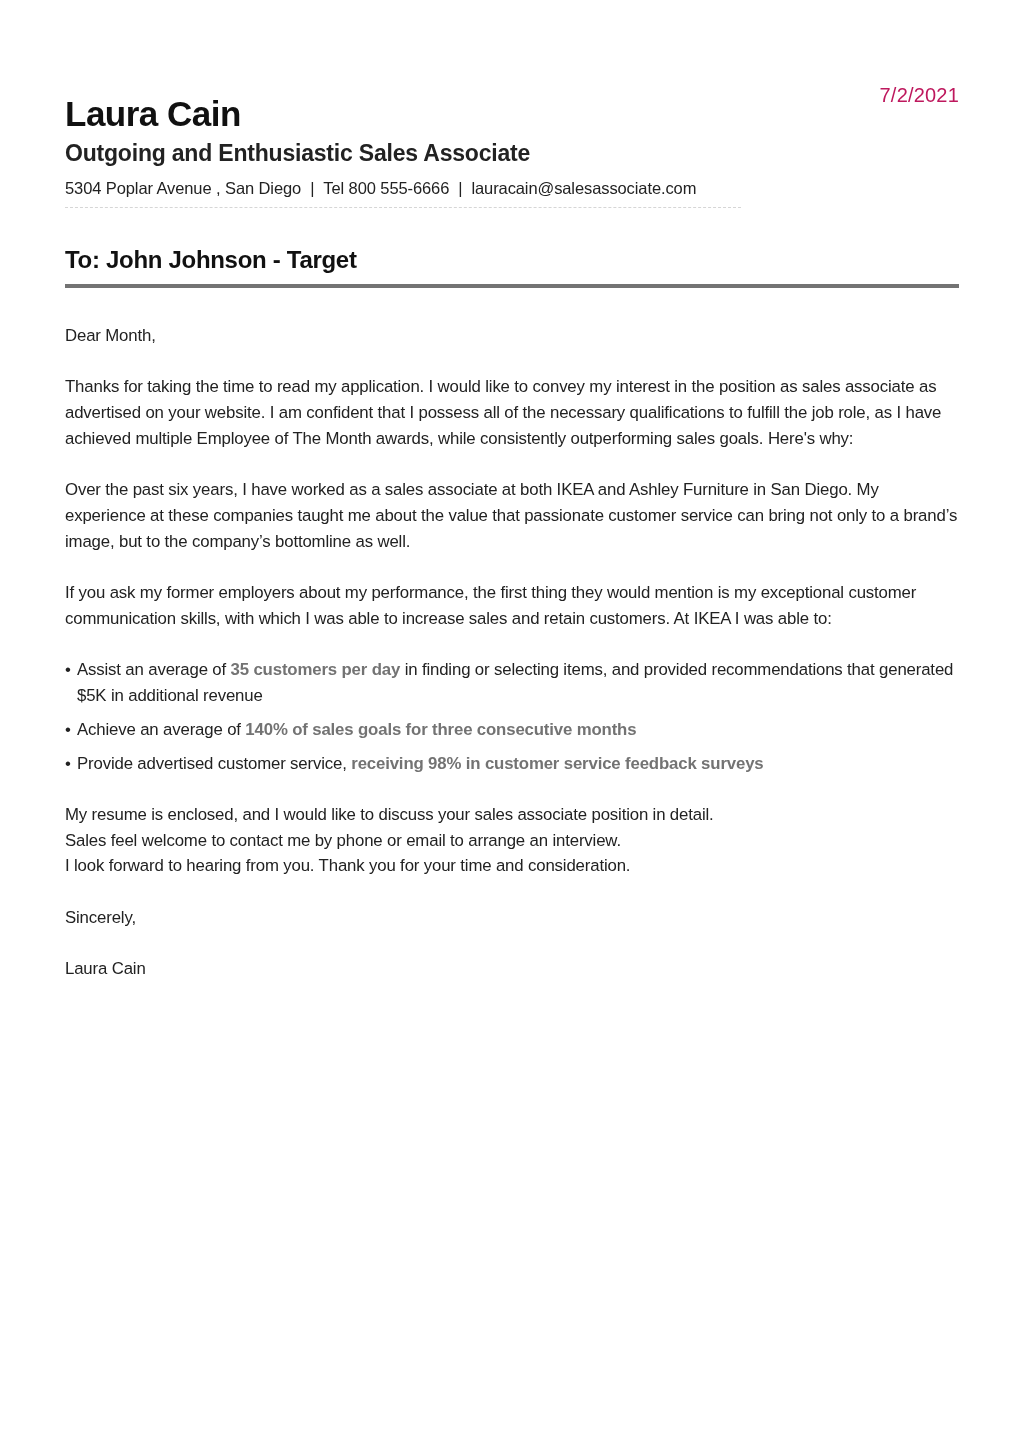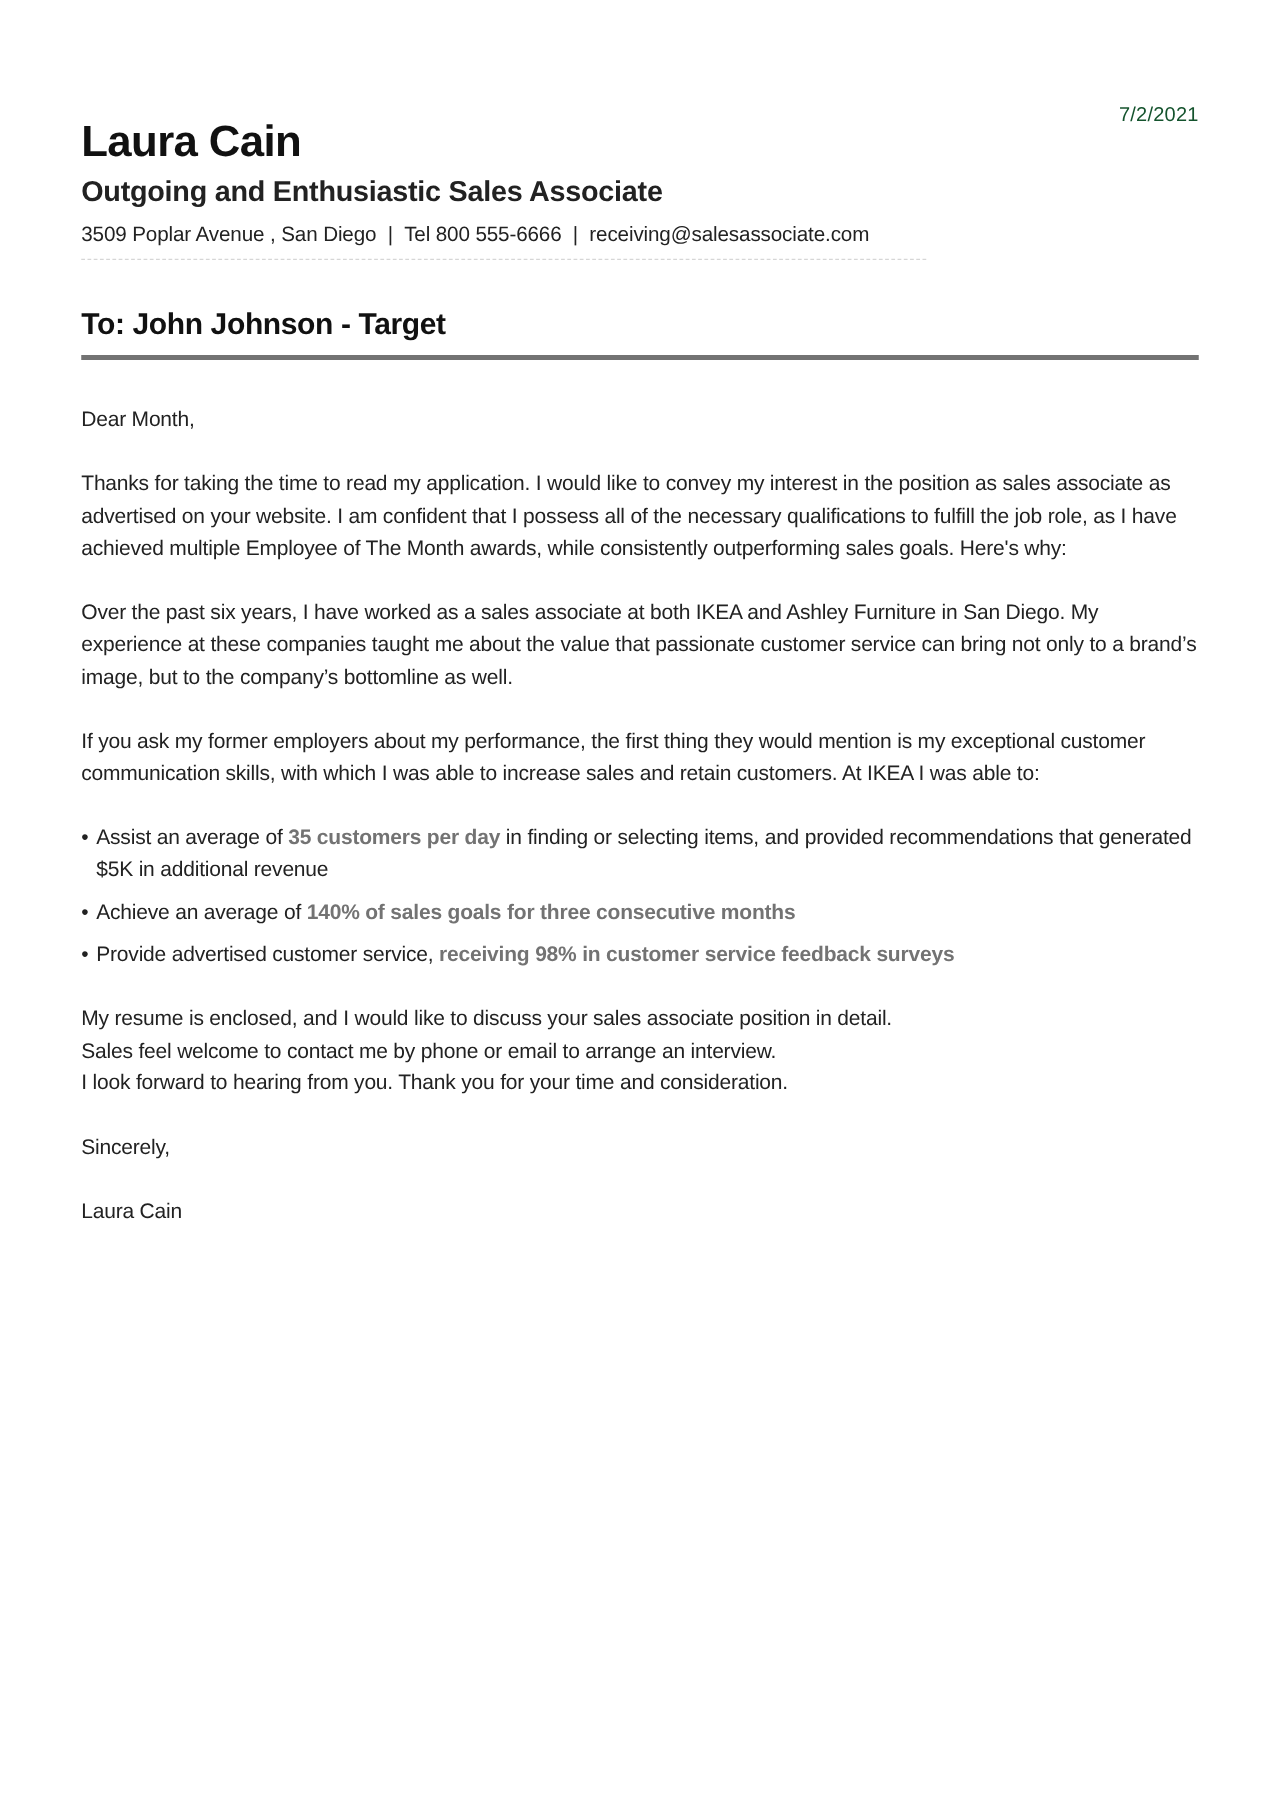--- a/index.html
+++ b/index.html
@@ -2,21 +2,21 @@
 <html><head>
   <meta charset="utf-8">
   <style>
     html, body { margin: 0; padding: 0; background: #ffffff; }
     body {
       width: 1024px; height: 1448px; position: relative; overflow: hidden;
       font-family: "Liberation Sans", sans-serif; color: #1a1a1a;
     }
     .page { position: absolute; left: 65px; top: 0; width: 894px; }
     .date {
-      position: absolute; right: 0; top: 84px; font-size: 16px; color: #14532d;
+      position: absolute; right: 0; top: 84px; font-size: 20px; color: #be185d;
       letter-spacing: 0.2px;
     }
     .name {
       position: absolute; left: 0; top: 94px; font-size: 35px; font-weight: bold;
       color: #111111; letter-spacing: -0.5px; margin: 0;
     }
     .subtitle {
       position: absolute; left: 0; top: 140px; font-size: 23px; color: #222222; margin: 0;
       letter-spacing: -0.2px;
     }
@@ -43,21 +43,21 @@
     .closing-lines span { display: block; }
   </style>
 </head>
 <body>
 
 <div class="page">
   <div class="date">7/2/2021</div>
   <h1 class="name">Laura Cain</h1>
   <h2 class="subtitle">Outgoing and Enthusiastic Sales Associate</h2>
   <div class="contact">
-    <span>3509 Poplar Avenue ,  San Diego</span><span class="sep">|</span><span>Tel 800 555-6666</span><span class="sep">|</span><span>receiving@salesassociate.com</span>
+    <span>5304 Poplar Avenue ,  San Diego</span><span class="sep">|</span><span>Tel 800 555-6666</span><span class="sep">|</span><span>lauracain@salesassociate.com</span>
   </div>
 
   <h3 class="recipient">To: John Johnson - Target</h3>
 
   <div class="body">
     <p>Dear Month,</p>
     <p>Thanks for taking the time to read my application. I would like to convey my interest in the position as sales associate as advertised on your website. I am confident that I possess all of the necessary qualifications to fulfill the job role, as I have achieved multiple Employee of The Month awards, while consistently outperforming sales goals. Here's why:</p>
     <p>Over the past six years, I have worked as a sales associate at both IKEA and Ashley Furniture in San Diego. My experience at these companies taught me about the value that passionate customer service can bring not only to a brand’s image, but to the company’s bottomline as well.</p>
     <p>If you ask my former employers about my performance, the first thing they would mention is my exceptional customer communication skills, with which I was able to increase sales and retain customers. At IKEA I was able to:</p>
 

